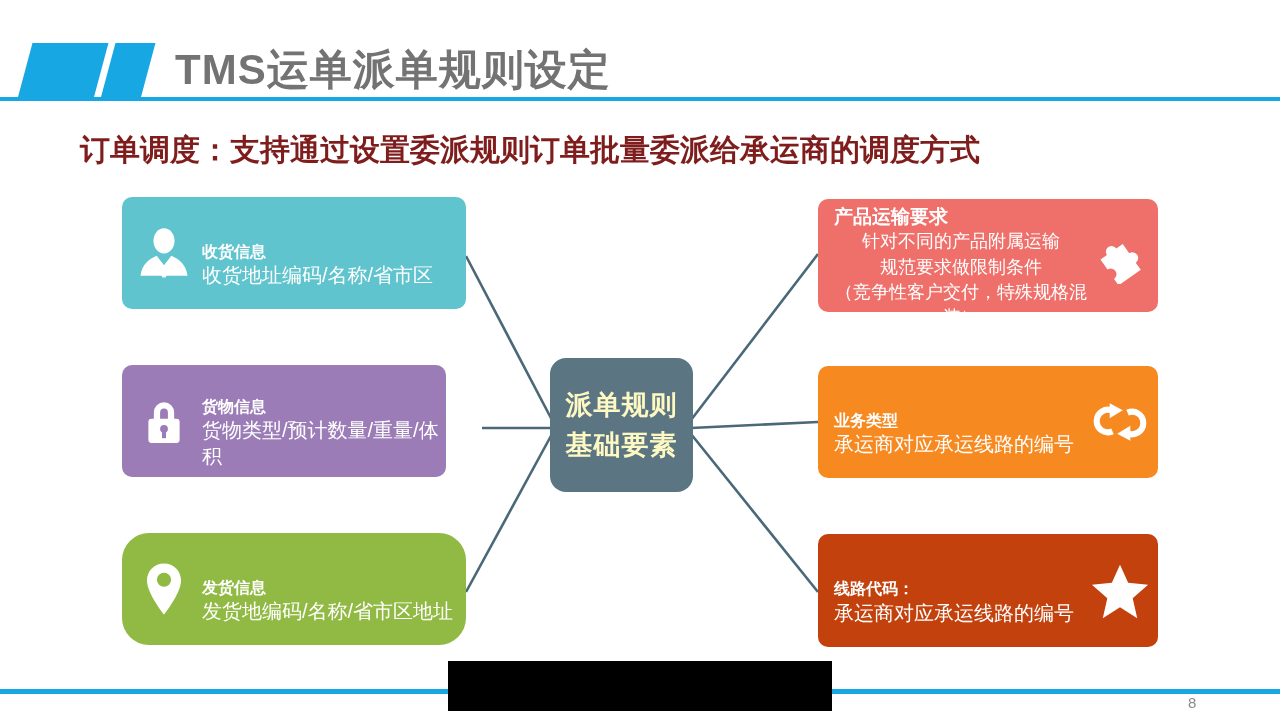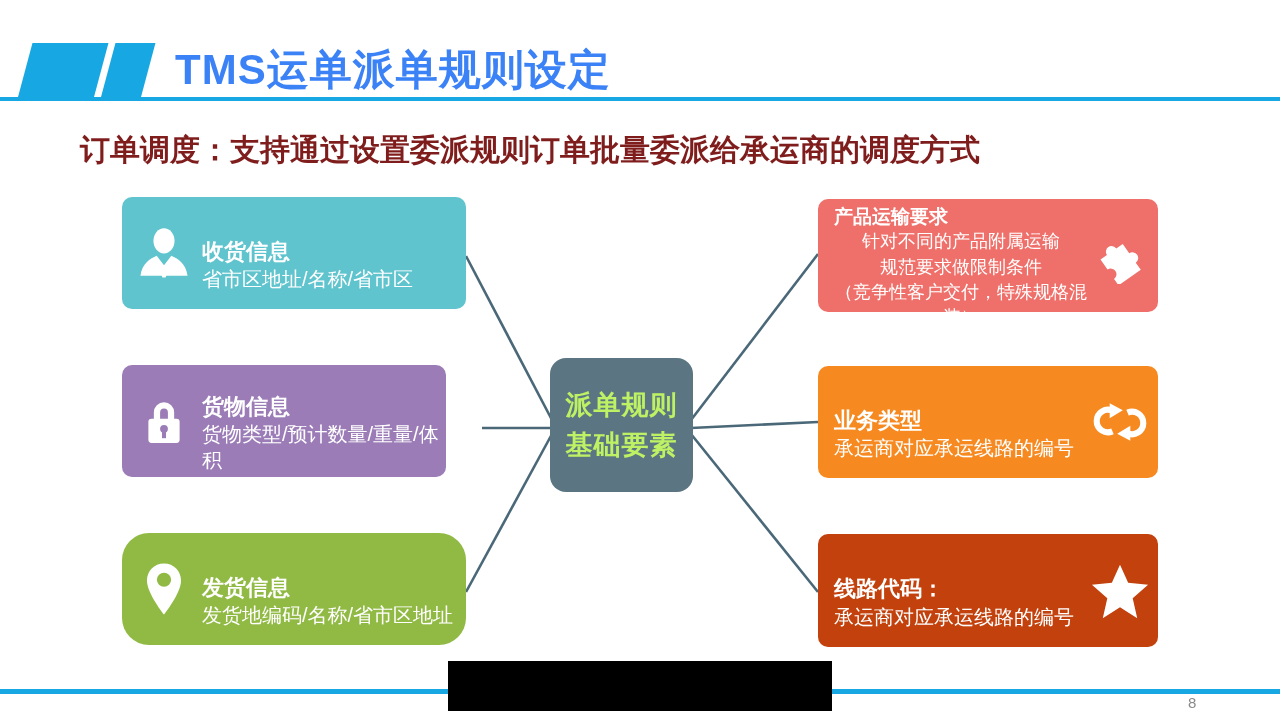--- a/index.html
+++ b/index.html
@@ -4,48 +4,48 @@
 <style>
   html,body{margin:0;padding:0;background:#e8e8e8;}
   .slide{
     position:relative;width:1280px;height:720px;background:#ffffff;overflow:hidden;
     font-family:"Liberation Sans","DejaVu Sans",sans-serif;
   }
   
   .deco-para{position:absolute;top:43px;height:54px;background:#17a8e3;transform:skewX(-15deg);transform-origin:bottom left;}
   .deco-para.p1{left:18px;width:76px;}
   .deco-para.p2{left:101px;width:40px;}
-  .page-title{position:absolute;left:175px;top:42px;font-size:42px;font-weight:bold;color:#3b82f6;letter-spacing:1px;white-space:nowrap;text-align:center;}
+  .page-title{position:absolute;left:175px;top:42px;font-size:42px;font-weight:bold;color:#737373;letter-spacing:1px;white-space:nowrap;text-align:center;}
   .title-rule{position:absolute;left:0;top:97px;width:1280px;height:4px;background:#17a8e3;}
   .subtitle{position:absolute;left:80px;top:130px;font-size:30px;font-weight:bold;color:#7f1d1d;white-space:nowrap;}
   
   .connectors{position:absolute;left:0;top:0;width:1280px;height:720px;z-index:1;}
   
   .pbox{position:absolute;z-index:2;border-radius:10px;color:#fff;display:flex;align-items:center;box-sizing:border-box;}
   .pbox .txt{display:flex;flex-direction:column;justify-content:center;margin-top:24px;}
-  .btitle{font-size:22px;font-weight:bold;line-height:1.3;}
+  .btitle{font-size:16px;font-weight:bold;line-height:1.3;}
   .bdesc{font-size:20px;line-height:1.3;}
   .icon-wrap{flex:0 0 64px;display:flex;align-items:center;justify-content:center;}
   .left-box{left:122px;width:344px;height:112px;padding-left:10px;}
   .left-box .txt{margin-left:6px;}
   .right-box{left:818px;width:340px;height:113px;padding:0 6px 0 16px;}
   .right-box .txt{flex:1;}
   .c-teal{background:#5fc4cd;top:197px;}
   .c-purple{background:#9b7cb7;top:365px;width:324px;}
   .c-green{background:#90ba44;top:533px;border-radius:27px;}
   .c-salmon{background:#ef706a;top:199px;}
   .c-orange{background:#f68a21;top:366px;height:112px;}
   .c-brown{background:#c2410c;top:534px;}
   .c-salmon .btitle{font-size:19px;}
   .c-salmon .bdesc{font-size:18px;line-height:1.4;text-align:center;}
   
   .center-node{
     position:absolute;z-index:2;left:550px;top:358px;width:143px;height:134px;background:#5b7682;border-radius:16px;
     display:flex;flex-direction:column;align-items:center;justify-content:center;
-    color:#bef264;font-size:27px;font-weight:bold;line-height:40px;letter-spacing:1px;
+    color:#fef9c3;font-size:27px;font-weight:bold;line-height:40px;letter-spacing:1px;
   }
   
   .bottom-rule{position:absolute;left:0;top:689px;width:1280px;height:5px;background:#17a8e3;z-index:3;}
   .redaction{position:absolute;left:448px;top:661px;width:384px;height:50px;background:#000;z-index:4;}
   .page-number{position:absolute;left:1188px;top:694px;font-size:15px;color:#8a8a8a;z-index:5;}
   svg{display:block;}
 </style>
 </head>
 <body>
 
@@ -76,21 +76,21 @@
   <div class="pbox left-box c-teal">
     <span class="icon-wrap">
       <svg width="52" height="52" viewBox="0 0 64 64">
         <ellipse cx="32" cy="17" rx="13" ry="15.5" fill="#fff"></ellipse>
         <path d="M3 60 C5 45 15 39 23 35.5 L32 47 L41 35.5 C49 39 59 45 61 60 Z" fill="#fff"></path>
         <path d="M32 47 L37 53 L34 62 L30 62 L27 53 Z" fill="#fff"></path>
       </svg>
     </span>
     <div class="txt">
       <div class="btitle">收货信息</div>
-      <div class="bdesc">省市区地址/名称/省市区</div>
+      <div class="bdesc">收货地址编码/名称/省市区</div>
     </div>
   </div>
 
   <div class="pbox left-box c-purple">
     <span class="icon-wrap">
       <svg width="50" height="50" viewBox="0 0 64 64">
         <path d="M19 32 V21 a13 13 0 0 1 26 0 V32 h-8 V21 a5 5 0 0 0 -10 0 V32 Z" fill="#fff"></path>
         <rect x="12" y="29" width="40" height="31" rx="4" fill="#fff"></rect>
         <circle cx="32" cy="42" r="5" fill="#9b7cb7"></circle>
         <rect x="29.4" y="44" width="5.2" height="10" fill="#9b7cb7"></rect>

